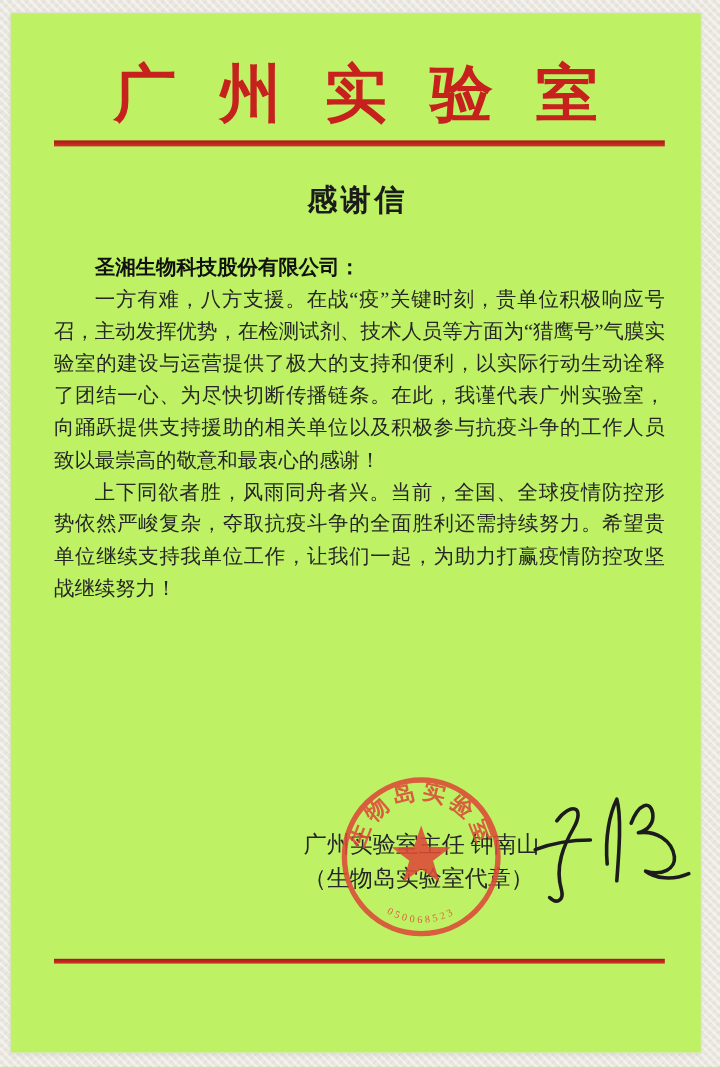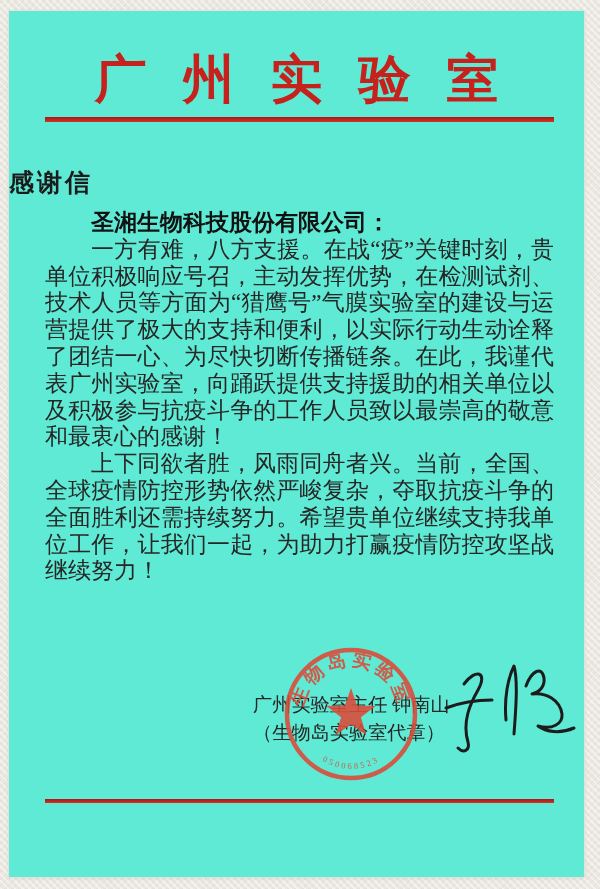--- a/index.html
+++ b/index.html
@@ -6,44 +6,44 @@
   body{
     width:600px;height:889px;position:relative;overflow:hidden;
     background-color:#eae8e0;
     background-image:
       repeating-linear-gradient(45deg, rgba(255,255,255,.45) 0 2px, rgba(0,0,0,0) 2px 5px),
       repeating-linear-gradient(-45deg, rgba(120,115,100,.05) 0 2px, rgba(0,0,0,0) 2px 5px);
     font-family:"Liberation Serif","DejaVu Serif",serif;
   }
   .page{
     position:absolute;left:9px;top:11px;width:575px;height:866px;
-    background:#5eead4;
+    background:#bef264;
     box-shadow:0 0 0 1px #e3e1d8, 0 1px 4px rgba(0,0,0,.10);
   }
   .org-title{
     position:absolute;top:38px;left:0;width:100%;
     text-align:center;white-space:nowrap;
     font-size:52px;line-height:62px;font-weight:bold;
     color:#c6211d;
   }
   .org-title span{letter-spacing:36px;margin-right:-36px;}
   .rule{
     position:absolute;left:36px;width:509px;height:5px;
     background:linear-gradient(#a81713,#d03428);
   }
   .rule.header-rule{top:106px;}
   .rule.footer-rule{top:788px;height:4px;}
   .letter-title{
-    position:absolute;top:139px;left:0;width:100%;
-    font-size:25px;font-weight:bold;color:#1b1b1b;margin-top:16px;
+    position:absolute;top:139px;left:0;width:100%;text-align:center;
+    font-size:25px;font-weight:bold;color:#1b1b1b;
   }
   .letter-title span{letter-spacing:3px;margin-right:-3px;}
   .body-text{
     position:absolute;top:199px;left:36px;width:509px;
-    font-size:23px;line-height:26.8px;color:#262626;
+    font-size:17px;line-height:26.8px;color:#262626;
     text-align:justify;
   }
   .body-text p{margin:0;text-indent:2em;}
   .recipient{font-weight:bold;text-indent:0;color:#111;}
   .sign-block{
     position:absolute;left:244px;top:680px;
     font-size:19.2px;line-height:27.5px;color:#262626;white-space:nowrap;
   }
   .sign-date{padding-left:15px;}
   .seal{position:absolute;left:262px;top:623px;opacity:.88;}

